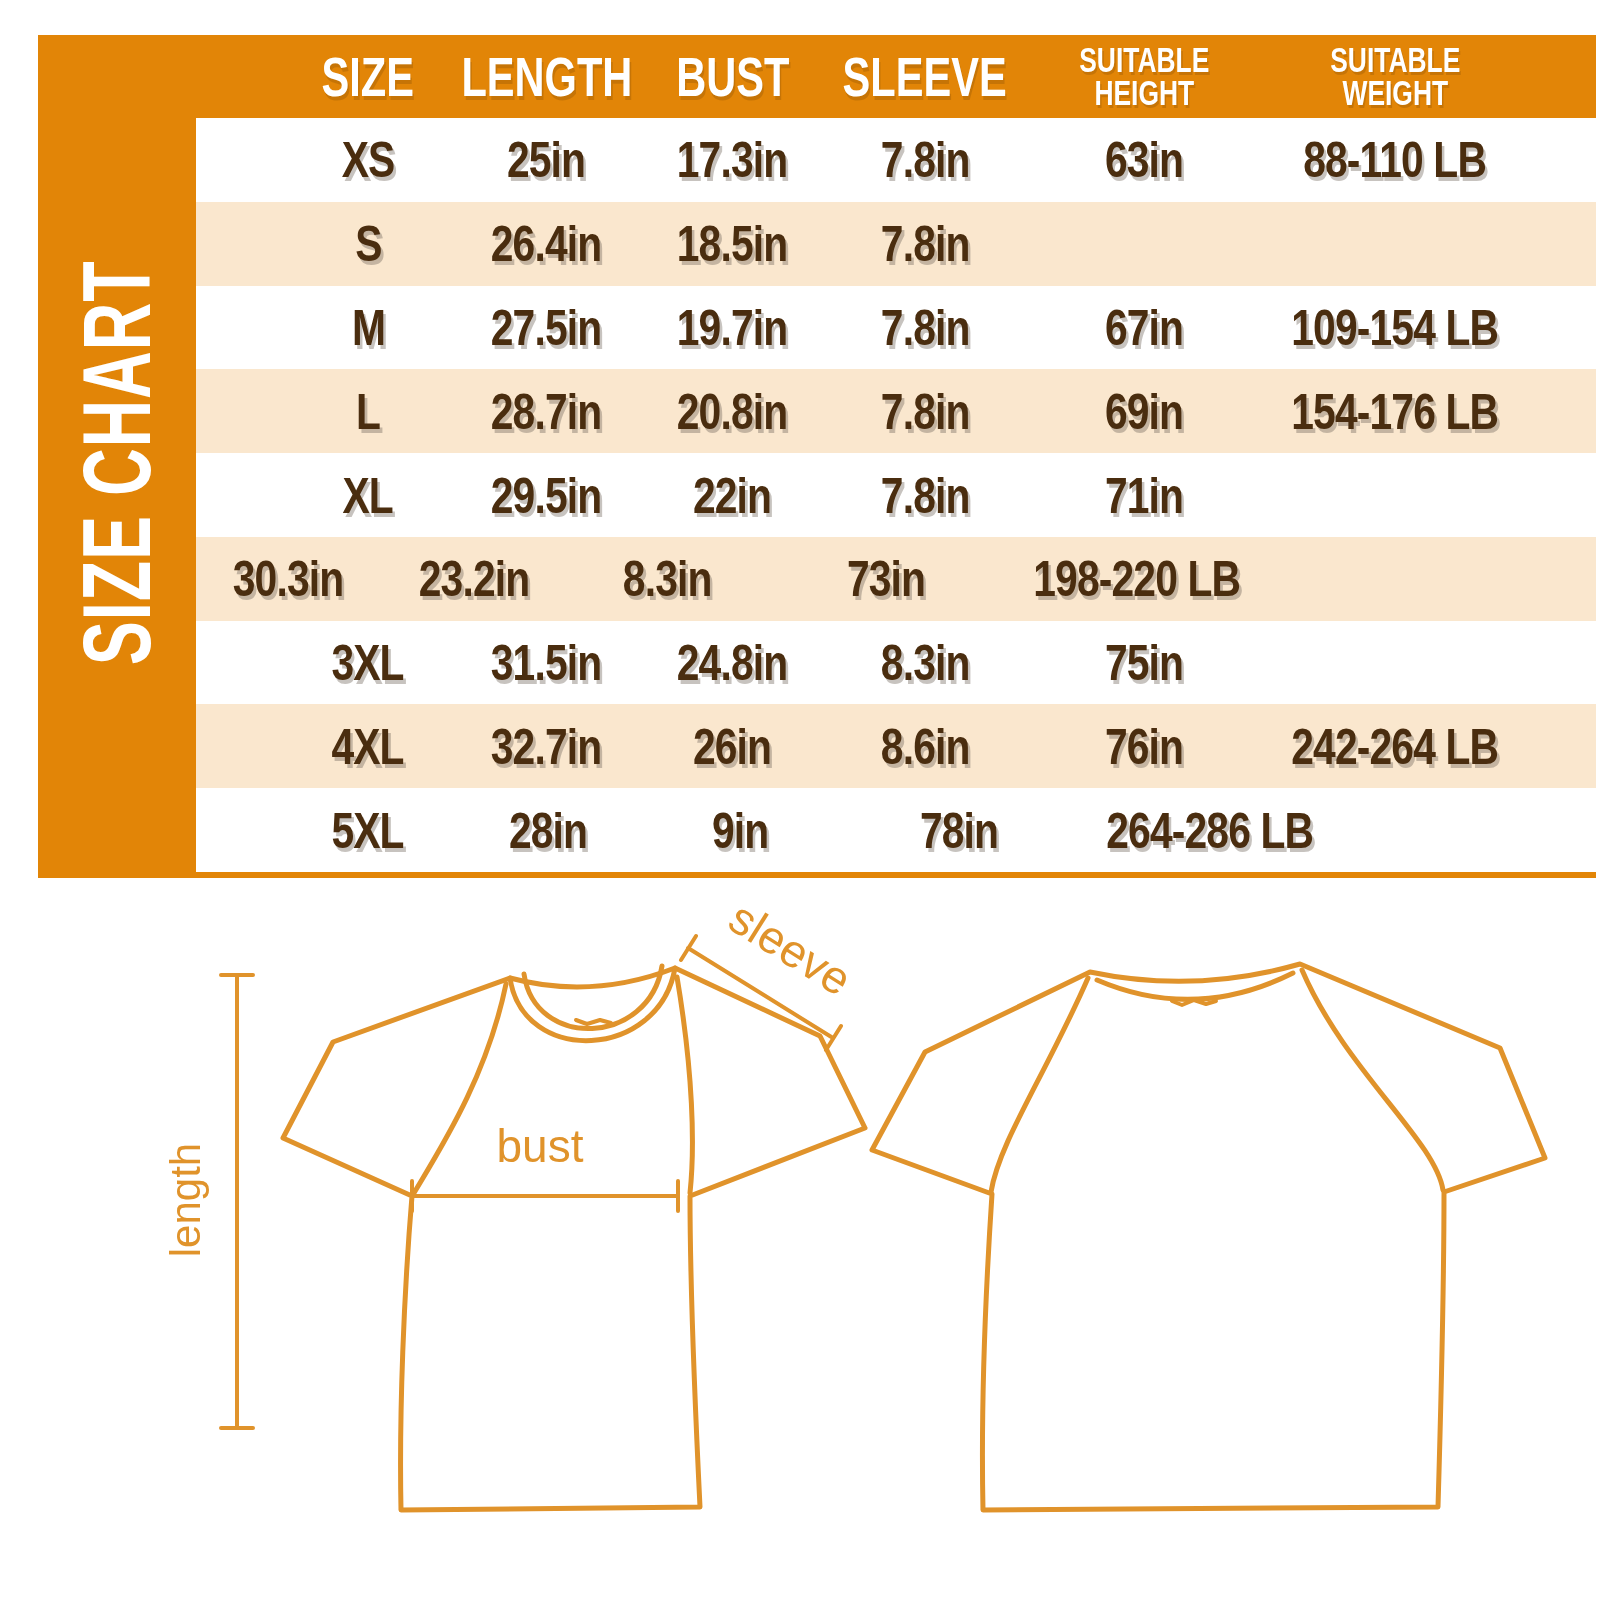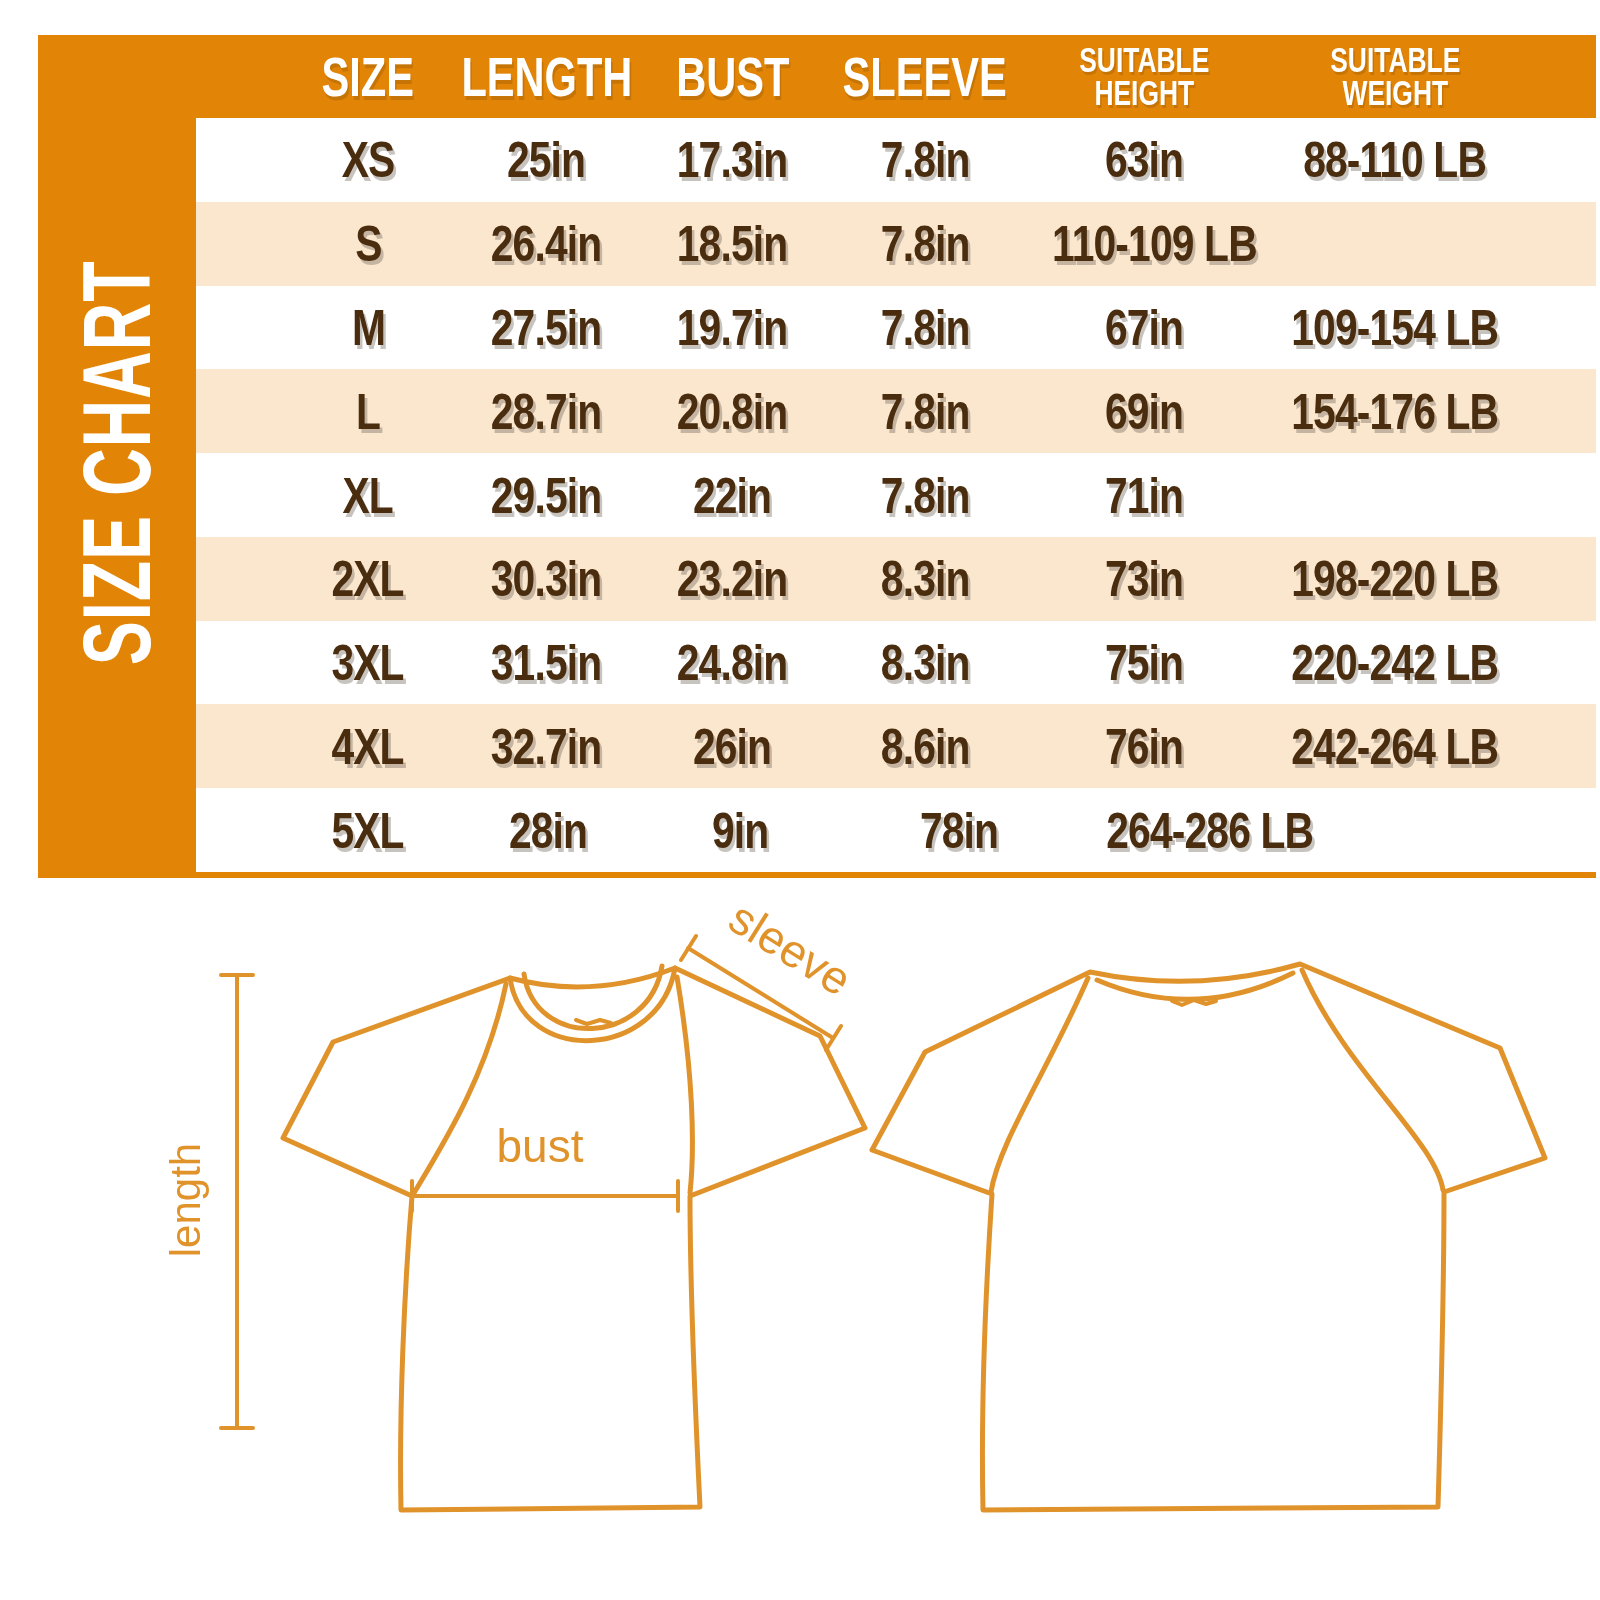--- a/index.html
+++ b/index.html
@@ -112,23 +112,20 @@
         </div>
       <div class="td c1">
           <span class="v">26.4in</span>
         </div>
       <div class="td c2">
           <span class="v">18.5in</span>
         </div>
       <div class="td c3">
           <span class="v">7.8in</span>
         </div>
-      <div class="td c5">
-          <span class="v">110-109 LB</span>
-        </div>
     </div>
 
     <div class="trow bg-w">
       <div class="td c0">
           <span class="v">M</span>
         </div>
       <div class="td c1">
           <span class="v">27.5in</span>
         </div>
       <div class="td c2">
@@ -178,23 +175,20 @@
         </div>
       <div class="td c3">
           <span class="v">7.8in</span>
         </div>
       <div class="td c4">
           <span class="v">71in</span>
         </div>
     </div>
 
     <div class="trow bg-p">
-      <div class="td c0">
-          <span class="v">2XL</span>
-        </div>
       <div class="td c1">
           <span class="v">30.3in</span>
         </div>
       <div class="td c2">
           <span class="v">23.2in</span>
         </div>
       <div class="td c3">
           <span class="v">8.3in</span>
         </div>
       <div class="td c4">
@@ -213,23 +207,20 @@
           <span class="v">31.5in</span>
         </div>
       <div class="td c2">
           <span class="v">24.8in</span>
         </div>
       <div class="td c3">
           <span class="v">8.3in</span>
         </div>
       <div class="td c4">
           <span class="v">75in</span>
-        </div>
-      <div class="td c5">
-          <span class="v">220-242 LB</span>
         </div>
     </div>
 
     <div class="trow bg-p">
       <div class="td c0">
           <span class="v">4XL</span>
         </div>
       <div class="td c1">
           <span class="v">32.7in</span>
         </div>

